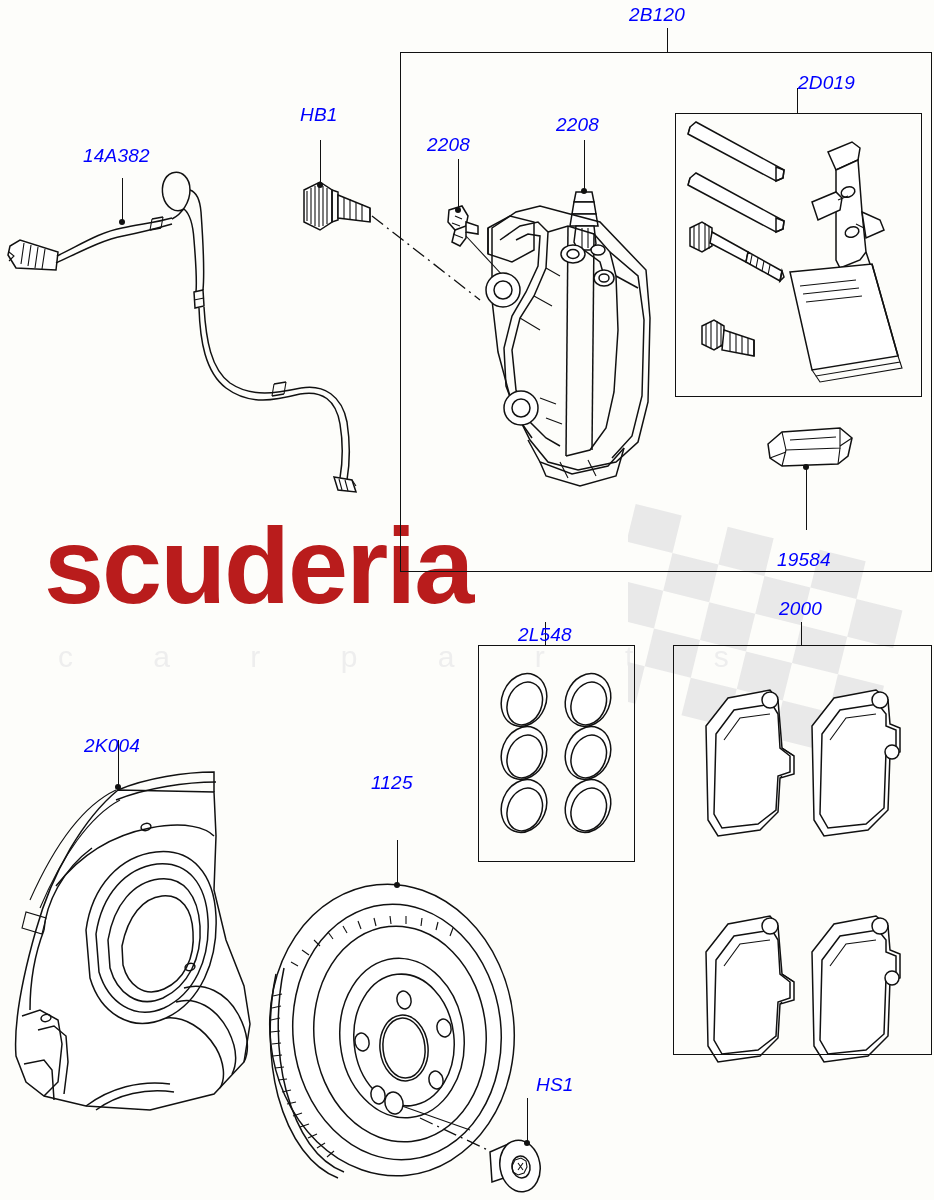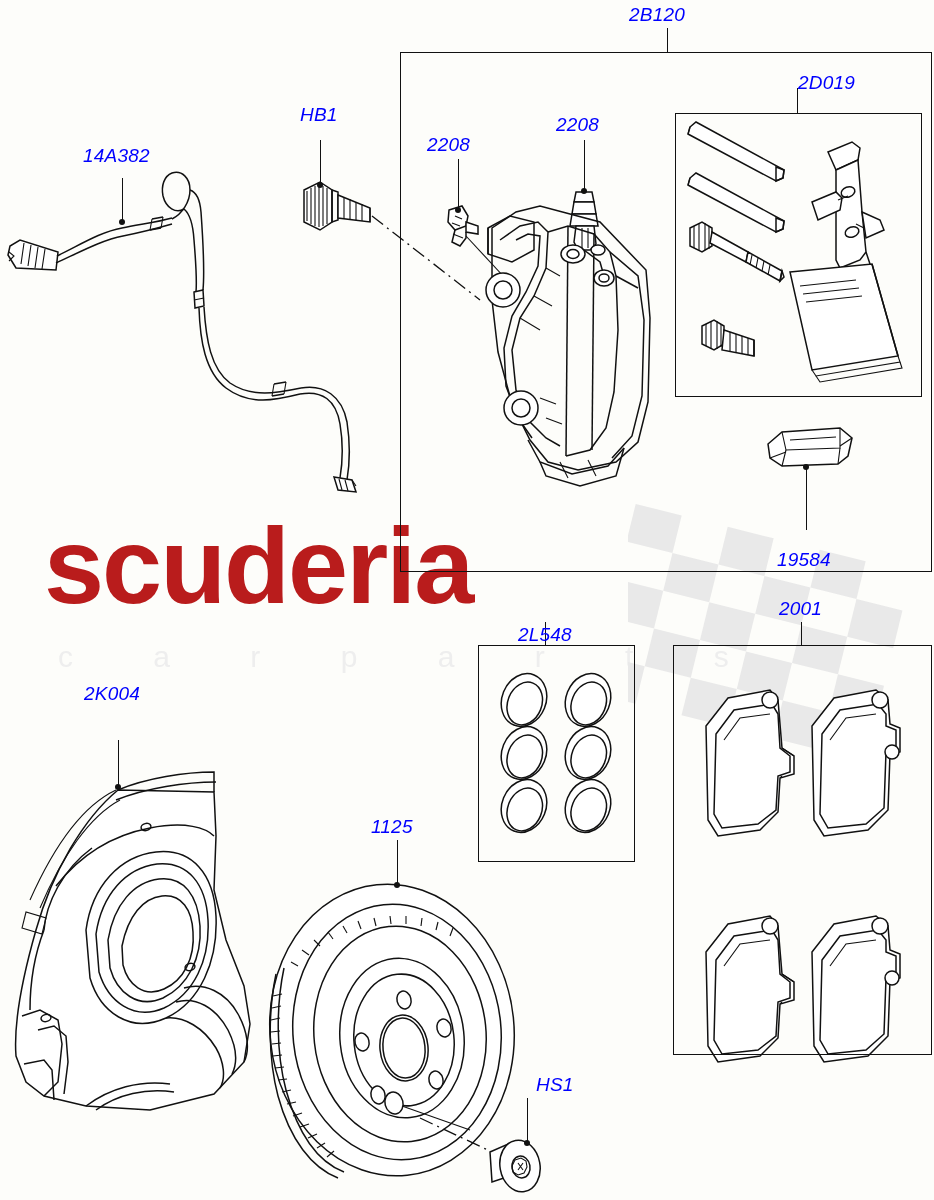--- a/index.html
+++ b/index.html
@@ -493,18 +493,18 @@
   <div class="dot" style="left:524px; top:1140px;"></div>
 
   <div class="lbl" style="left:629px; top:4px;">2B120</div>
   <div class="lbl" style="left:798px; top:72px;">2D019</div>
   <div class="lbl" style="left:300px; top:104px;">HB1</div>
   <div class="lbl" style="left:427px; top:134px;">2208</div>
   <div class="lbl" style="left:556px; top:114px;">2208</div>
   <div class="lbl" style="left:83px; top:145px;">14A382</div>
   <div class="lbl" style="left:777px; top:549px;">19584</div>
   <div class="lbl" style="left:518px; top:624px;">2L548</div>
-  <div class="lbl" style="left:779px; top:598px;">2001</div>
-  <div class="lbl" style="left:84px; top:683px;">2K004</div>
-  <div class="lbl" style="left:371px; top:816px;">1125</div>
+  <div class="lbl" style="left:779px; top:598px;">2000</div>
+  <div class="lbl" style="left:84px; top:735px;">2K004</div>
+  <div class="lbl" style="left:371px; top:772px;">1125</div>
   <div class="lbl" style="left:536px; top:1074px;">HS1</div>
 
 </div>
 
 </body></html>

